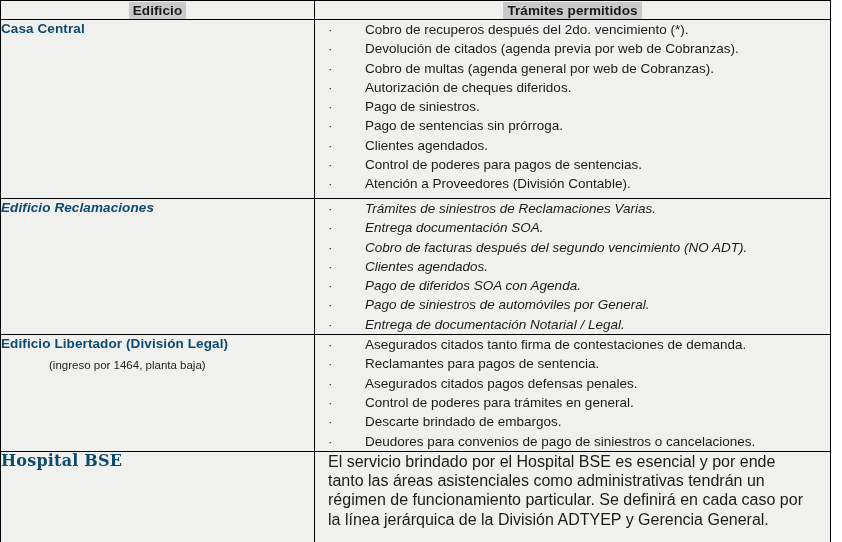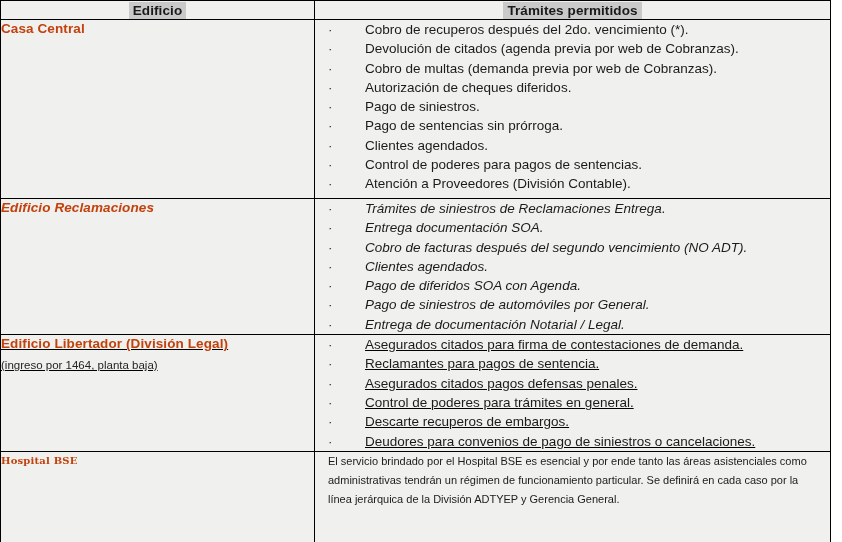--- a/index.html
+++ b/index.html
@@ -59,37 +59,38 @@
     letter-spacing: 0.1px;
   }
 
   
   td.edificio {
     padding: 4px 0 4px 6px;
   }
   .bld-name {
     font-size: 13.5px;
     font-weight: bold;
-    color: #c2410c;
+    color: #0c4a6e;
     line-height: 17px;
     letter-spacing: 0.1px;
     white-space: nowrap;
   }
   .bld-name.serifish {
     font-family: "DejaVu Serif", "Liberation Serif", serif;
-    font-size: 10px;
+    font-size: 16px;
     letter-spacing: 0.2px;
   }
   .bld-sub {
     font-size: 11.5px;
     font-weight: normal;
     color: #242424;
     line-height: 16px;
     margin-top: 5px;
     white-space: nowrap;
+    padding-left: 48px;
   }
 
   
   td.tramites {
     padding: 3px 6px 4px 0;
   }
   ul.tlist {
     list-style: none;
     margin: 0;
     padding: 0;
@@ -106,29 +107,29 @@
     position: absolute;
     left: 13px;
     top: 0;
     font-size: 13.5px;
     color: #333333;
     line-height: 19.3px;
   }
   p.para {
     margin: 0;
     padding: 0 16px 0 13px;
-    font-size: 11px;
+    font-size: 16px;
     color: #1b1b1b;
     line-height: 19.3px;
   }
 
   
   tr.r0 td { height: 178px; }
   tr.r1 td { height: 134px; font-style: italic; }
-  tr.r2 td { height: 113px; text-decoration: underline; }
+  tr.r2 td { height: 113px; }
   tr.r3 td { height: 91px; }
 </style>
 </head>
 <body>
 
 <div class="page">
   <table class="matrix">
     <colgroup>
       <col class="c-edificio">
       <col class="c-tramites">
@@ -146,60 +147,60 @@
     <tbody>
 
       <tr class="r0">
         <td class="edificio">
           <div class="bld-name">Casa Central</div>
         </td>
         <td class="tramites">
           <ul class="tlist">
             <li><span class="bullet">·</span><span>Cobro de recuperos después del 2do. vencimiento (*).</span></li>
             <li><span class="bullet">·</span><span>Devolución de citados (agenda previa por web de Cobranzas).</span></li>
-            <li><span class="bullet">·</span><span>Cobro de multas (demanda previa por web de Cobranzas).</span></li>
+            <li><span class="bullet">·</span><span>Cobro de multas (agenda general por web de Cobranzas).</span></li>
             <li><span class="bullet">·</span><span>Autorización de cheques diferidos.</span></li>
             <li><span class="bullet">·</span><span>Pago de siniestros.</span></li>
             <li><span class="bullet">·</span><span>Pago de sentencias sin prórroga.</span></li>
             <li><span class="bullet">·</span><span>Clientes agendados.</span></li>
             <li><span class="bullet">·</span><span>Control de poderes para pagos de sentencias.</span></li>
             <li><span class="bullet">·</span><span>Atención a Proveedores (División Contable).</span></li>
           </ul>
         </td>
       </tr>
 
       <tr class="r1">
         <td class="edificio">
           <div class="bld-name">Edificio Reclamaciones</div>
         </td>
         <td class="tramites">
           <ul class="tlist">
-            <li><span class="bullet">·</span><span>Trámites de siniestros de Reclamaciones Entrega.</span></li>
+            <li><span class="bullet">·</span><span>Trámites de siniestros de Reclamaciones Varias.</span></li>
             <li><span class="bullet">·</span><span>Entrega documentación SOA.</span></li>
             <li><span class="bullet">·</span><span>Cobro de facturas después del segundo vencimiento (NO ADT).</span></li>
             <li><span class="bullet">·</span><span>Clientes agendados.</span></li>
             <li><span class="bullet">·</span><span>Pago de diferidos SOA con Agenda.</span></li>
             <li><span class="bullet">·</span><span>Pago de siniestros de automóviles por General.</span></li>
             <li><span class="bullet">·</span><span>Entrega de documentación Notarial / Legal.</span></li>
           </ul>
         </td>
       </tr>
 
       <tr class="r2">
         <td class="edificio">
           <div class="bld-name">Edificio Libertador (División Legal)</div>
           <div class="bld-sub">(ingreso por 1464, planta baja)</div>
         </td>
         <td class="tramites">
           <ul class="tlist">
-            <li><span class="bullet">·</span><span>Asegurados citados para firma de contestaciones de demanda.</span></li>
+            <li><span class="bullet">·</span><span>Asegurados citados tanto firma de contestaciones de demanda.</span></li>
             <li><span class="bullet">·</span><span>Reclamantes para pagos de sentencia.</span></li>
             <li><span class="bullet">·</span><span>Asegurados citados pagos defensas penales.</span></li>
             <li><span class="bullet">·</span><span>Control de poderes para trámites en general.</span></li>
-            <li><span class="bullet">·</span><span>Descarte recuperos de embargos.</span></li>
+            <li><span class="bullet">·</span><span>Descarte brindado de embargos.</span></li>
             <li><span class="bullet">·</span><span>Deudores para convenios de pago de siniestros o cancelaciones.</span></li>
           </ul>
         </td>
       </tr>
 
       <tr class="r3">
         <td class="edificio">
           <div class="bld-name serifish">Hospital BSE</div>
         </td>
         <td class="tramites">

